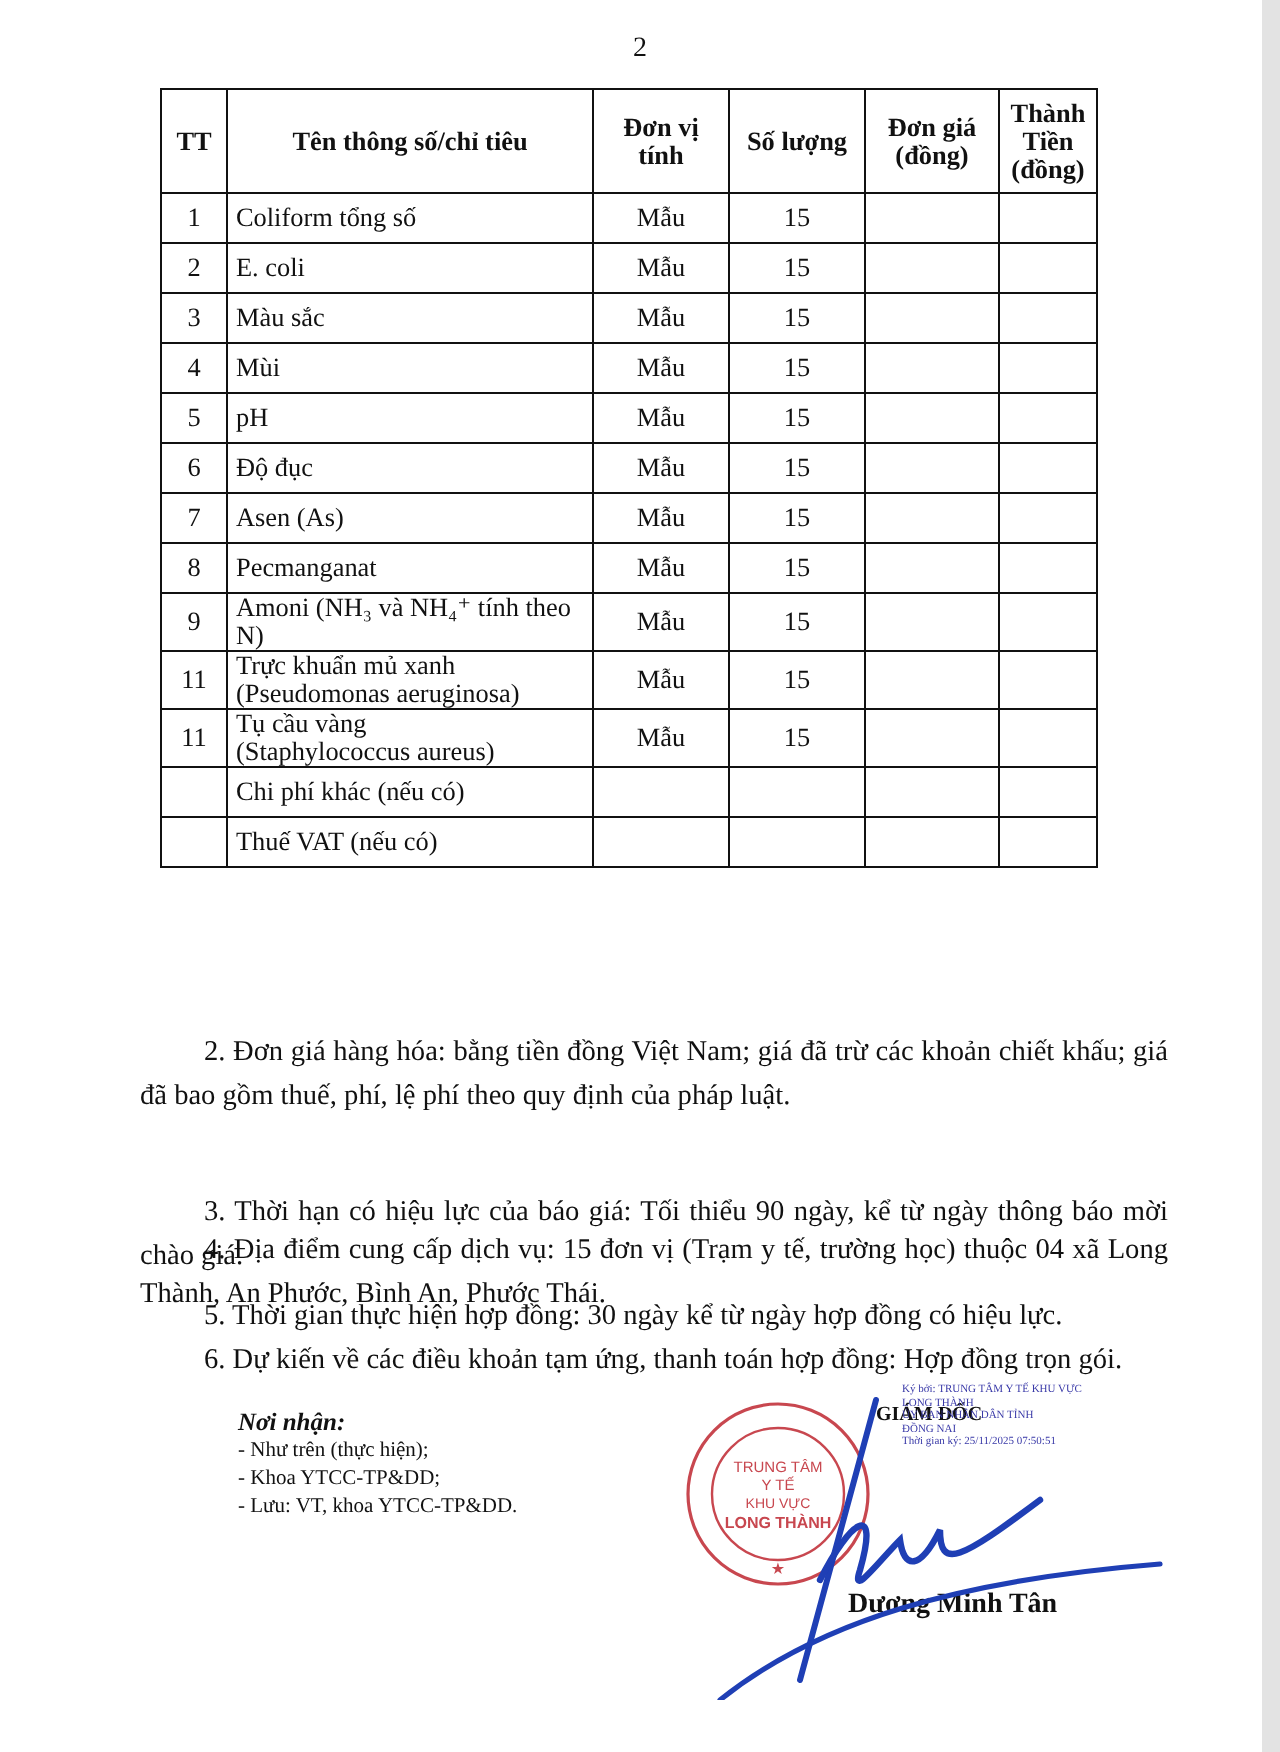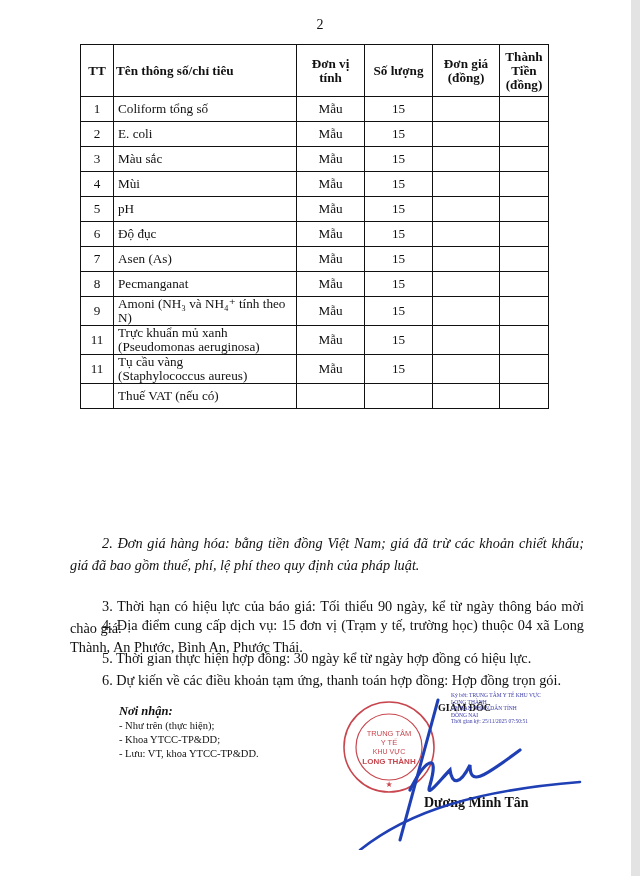--- a/index.html
+++ b/index.html
@@ -32,21 +32,21 @@
 </head>
 <body>
 
 <div class="scrollbar"></div>
 <div class="page-num">2</div>
 
 <table class="quote">
   <thead>
     <tr>
       <th class="c-tt">TT</th>
-      <th class="c-name" style="text-align:left">Tên thông số/chỉ tiêu</th>
+      <th class="c-name" style="text-align:center">Tên thông số/chỉ tiêu</th>
       <th class="c-unit">Đơn vị tính</th>
       <th class="c-qty">Số lượng</th>
       <th class="c-price">Đơn giá (đồng)</th>
       <th class="c-total">Thành Tiền (đồng)</th>
     </tr>
   </thead>
   <tbody id="tbody">
       <tr>
         <td class="c-tt">1</td>
         <td class="c-name"><span>Coliform tổng số</span></td>
@@ -130,31 +130,39 @@
       <tr>
         <td class="c-tt twoline">11</td>
         <td class="c-name twoline"><span>Tụ cầu vàng</span><br><span class="i">(Staphylococcus aureus)</span></td>
         <td class="c-unit twoline">Mẫu</td>
         <td class="c-qty twoline">15</td>
         <td class="c-price twoline"></td>
         <td class="c-total twoline"></td>
       </tr>
       <tr>
         <td class="c-tt"></td>
+        <td class="c-name">Chi phí khác (nếu có)</td>
+        <td class="c-unit"></td>
+        <td class="c-qty"></td>
+        <td class="c-price"></td>
+        <td class="c-total"></td>
+      </tr>
+      <tr>
+        <td class="c-tt"></td>
         <td class="c-name">Thuế VAT (nếu có)</td>
         <td class="c-unit"></td>
         <td class="c-qty"></td>
         <td class="c-price"></td>
         <td class="c-total"></td>
       </tr>
     </tbody>
 </table>
 
 <div id="paras">
-    <div class="para" style="top: 532px; font-style: italic;"><span class="ind"></span><span>2. Đơn giá hàng hóa: bằng tiền đồng Việt Nam; giá đã trừ các khoản chiết khấu; giá đã bao gồm thuế, phí, lệ phí theo quy định của pháp luật.</span></div>
+    <div class="para" style="top: 515px;"><span class="ind"></span><span>2. Đơn giá hàng hóa: bằng tiền đồng Việt Nam; giá đã trừ các khoản chiết khấu; giá đã bao gồm thuế, phí, lệ phí theo quy định của pháp luật.</span></div>
     <div class="para" style="top: 559px; margin-top: 36px;"><span class="ind"></span><span>3. Thời hạn có hiệu lực của báo giá: Tối thiểu 90 ngày, kể từ ngày thông báo mời chào giá.</span></div>
     <div class="para" style="top: 614px;"><span class="ind"></span><span>4. Địa điểm cung cấp dịch vụ: 15 đơn vị (Trạm y tế, trường học) thuộc 04 xã Long Thành, An Phước, Bình An, Phước Thái.</span></div>
     <div class="para" style="top: 647px;"><span class="ind"></span><span>5. Thời gian thực hiện hợp đồng: 30 ngày kể từ ngày hợp đồng có hiệu lực.</span></div>
     <div class="para" style="top: 669px;"><span class="ind"></span><span>6. Dự kiến về các điều khoản tạm ứng, thanh toán hợp đồng: Hợp đồng trọn gói.</span></div>
   </div>
 
 <div class="recv">
   <div class="title">Nơi nhận:</div>
   <div>- Như trên (thực hiện);</div>
   <div>- Khoa YTCC-TP&amp;DD;</div>

